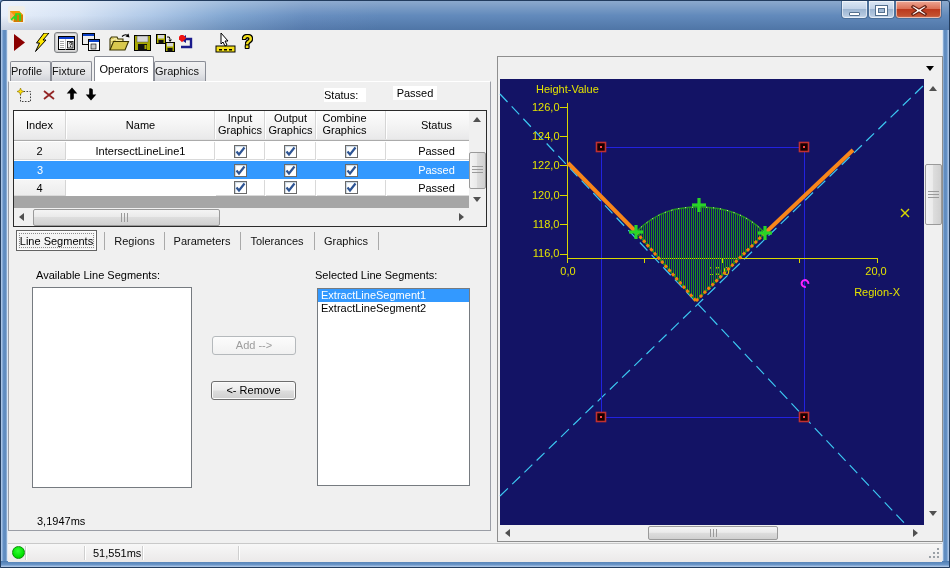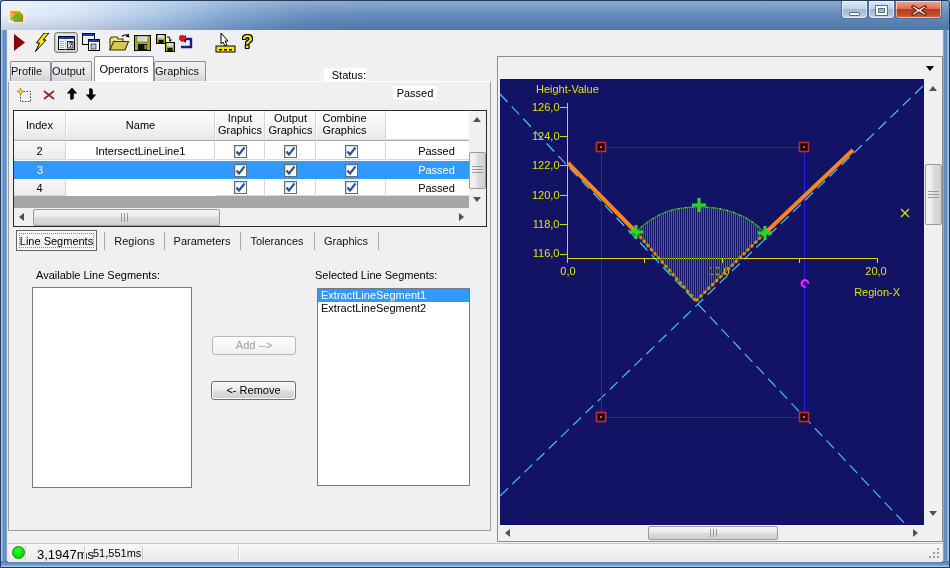--- a/index.html
+++ b/index.html
@@ -132,47 +132,48 @@
  <svg class="ab" style="left:215px;top:33px" width="23" height="20" viewBox="0 0 23 20">
    <rect x="1" y="13" width="19" height="6" fill="#f5e11a" stroke="#000"></rect>
    <rect x="4" y="16" width="3" height="1.5" fill="#000"></rect>
    <rect x="9" y="16" width="3" height="1.5" fill="#000"></rect>
    <rect x="14" y="16" width="3" height="1.5" fill="#000"></rect>
    <path d="M6,0 L13,8 L10,8 L12,12 L10,13 L8,9 L6,11 Z" fill="#fff" stroke="#000" stroke-width="1"></path>
  </svg>
  <div class="ab" style="left:242px;top:32px;font-size:18px;font-weight:bold;color:#f5e11a;text-shadow:-1px 0 #000,1px 0 #000,0 -1px #000,0 1px #000,1px 1px #000,-1px -1px #000,1px -1px #000,-1px 1px #000">?</div>
 
  <div class="tab" style="left:10px;width:41px">Profile</div>
- <div class="tab" style="left:51px;width:41px">Output</div>
+ <div class="tab" style="left:51px;width:41px">Fixture</div>
  <div class="tab" style="left:154px;width:52px">Graphics</div>
  <div id="tabsel">Operators</div>
  <div id="page"></div>
 
  <svg class="ab" style="left:17px;top:88px" width="15" height="15" viewBox="0 0 15 15">
    <rect x="3.5" y="3.5" width="10" height="10" fill="none" stroke="#404040" stroke-width="1" stroke-dasharray="1.6,1.4"></rect>
    <path d="M3.5,0 L4.5,2.5 L7,3.5 L4.5,4.5 L3.5,7 L2.5,4.5 L0,3.5 L2.5,2.5 Z" fill="#ffe000" stroke="#8a7000" stroke-width=".6"></path>
  </svg>
  <svg class="ab" style="left:43px;top:90px" width="12" height="10" viewBox="0 0 12 10">
    <path d="M1,1 L11,9 M11,1 L1,9" stroke="#932525" stroke-width="1.8"></path>
  </svg>
  <svg class="ab" style="left:65px;top:87px" width="14" height="14" viewBox="0 0 14 14">
    <path d="M7,0.5 L12.3,6.5 L8.8,6.5 L8.8,11.5 Q7,13.2 5.2,12.6 L5.2,6.5 L1.7,6.5 Z" fill="#000"></path>
  </svg>
  <svg class="ab" style="left:84px;top:87px" width="14" height="14" viewBox="0 0 14 14">
    <path d="M7,13.5 L12.3,7.5 L8.8,7.5 L8.8,2.5 Q7,0.8 5.2,1.4 L5.2,7.5 L1.7,7.5 Z" fill="#000"></path>
  </svg>
- <div class="ab" style="left:324px;top:68px;width:42px;height:14px;background:#fff;text-align:right;line-height:14px">Status:</div>
+ <div class="ab" style="left:324px;top:88px;width:42px;height:14px;background:#fff;text-align:left;line-height:14px">Status:</div>
  <div class="ab" style="left:393px;top:86px;width:44px;height:14px;background:#fff;text-align:center;line-height:14px">Passed</div>
 
  <div id="grid">
   <div class="hdr" style="left:0;width:52px;line-height:28px">Index</div>
   <div class="hdr" style="left:53px;width:148px;line-height:28px">Name</div>
   <div class="hdr" style="left:202px;width:49px;padding-top:1px">Input Graphics</div>
   <div class="hdr" style="left:252px;width:50px;padding-top:1px">Output Graphics</div>
   <div class="hdr" style="left:303px;width:69px;padding-top:1px;padding-right:13px">Combine Graphics</div>
+  <div class="hdr" style="left:373px;width:99px;line-height:28px;border-right:none">Status</div>
   <div id="hdrline"></div>
   <div class="idxcell" style="top:31px;height:18px;line-height:18px">2</div>
   <div class="cell" style="left:53px;top:31px;width:148px;height:18px;line-height:18px">IntersectLineLine1</div>
   <div class="cell" style="left:202px;top:31px;width:49px;height:18px"></div>
   <div class="cell" style="left:252px;top:31px;width:50px;height:18px"></div>
   <div class="cell" style="left:303px;top:31px;width:69px;height:18px"></div>
   <div class="cell" style="left:373px;top:31px;width:99px;height:18px;line-height:18px;border-right:none">Passed</div>
   <div class="ab" style="left:0;top:50px;width:455px;height:18px;background:#3399ff"></div>
   <div class="ab" style="left:0;top:50px;width:52px;height:18px;line-height:18px;text-align:center;color:#fff">3</div>
   <div class="ab" style="left:373px;top:50px;width:99px;height:18px;line-height:18px;text-align:center;color:#fff">Passed</div>
@@ -344,21 +345,21 @@
  <div class="sbtrack" style="left:499px;top:526px;width:443px;height:15px"></div>
  <div class="sbbtn" style="left:500px;top:526px;width:17px;height:14px"></div>
  <div class="arr" style="left:505px;top:529px;border-top:4px solid transparent;border-bottom:4px solid transparent;border-right:5px solid #505050"></div>
  <div class="sbthumbh" style="left:648px;top:526px;width:130px;height:14px"></div>
  <div class="ab" style="left:710px;top:529px;width:1px;height:8px;background:#9a9a9a;box-shadow:3px 0 0 #9a9a9a,6px 0 0 #9a9a9a"></div>
  <div class="sbbtn" style="left:907px;top:526px;width:17px;height:14px"></div>
  <div class="arr" style="left:913px;top:529px;border-top:4px solid transparent;border-bottom:4px solid transparent;border-left:5px solid #505050"></div>
 
  <div id="statusbar"></div>
  <div class="ab" style="left:12px;top:546px;width:13px;height:13px;border-radius:50%;background:radial-gradient(circle at 5px 4px,#33ff33,#00e000 65%,#00a000);border:1px solid #089008"></div>
- <div class="ab" style="left:37px;top:547px;font-size:13px">3,1947ms</div>
+ <div class="ab" style="left:37px;top:515px;font-size:11px">3,1947ms</div>
  <div class="ab" style="left:93px;top:547px;font-size:11px">51,551ms</div>
  <div class="ssep" style="left:25px"></div>
  <div class="ssep" style="left:84px"></div>
  <div class="ssep" style="left:142px"></div>
  <div class="ssep" style="left:238px"></div>
  <svg class="ab" style="left:929px;top:548px" width="12" height="12" viewBox="0 0 12 12">
   <g fill="#9aa0a6">
         <rect x="8" y="0" width="2" height="2"></rect>
         <rect x="8" y="4" width="2" height="2"></rect>
         <rect x="8" y="8" width="2" height="2"></rect>

